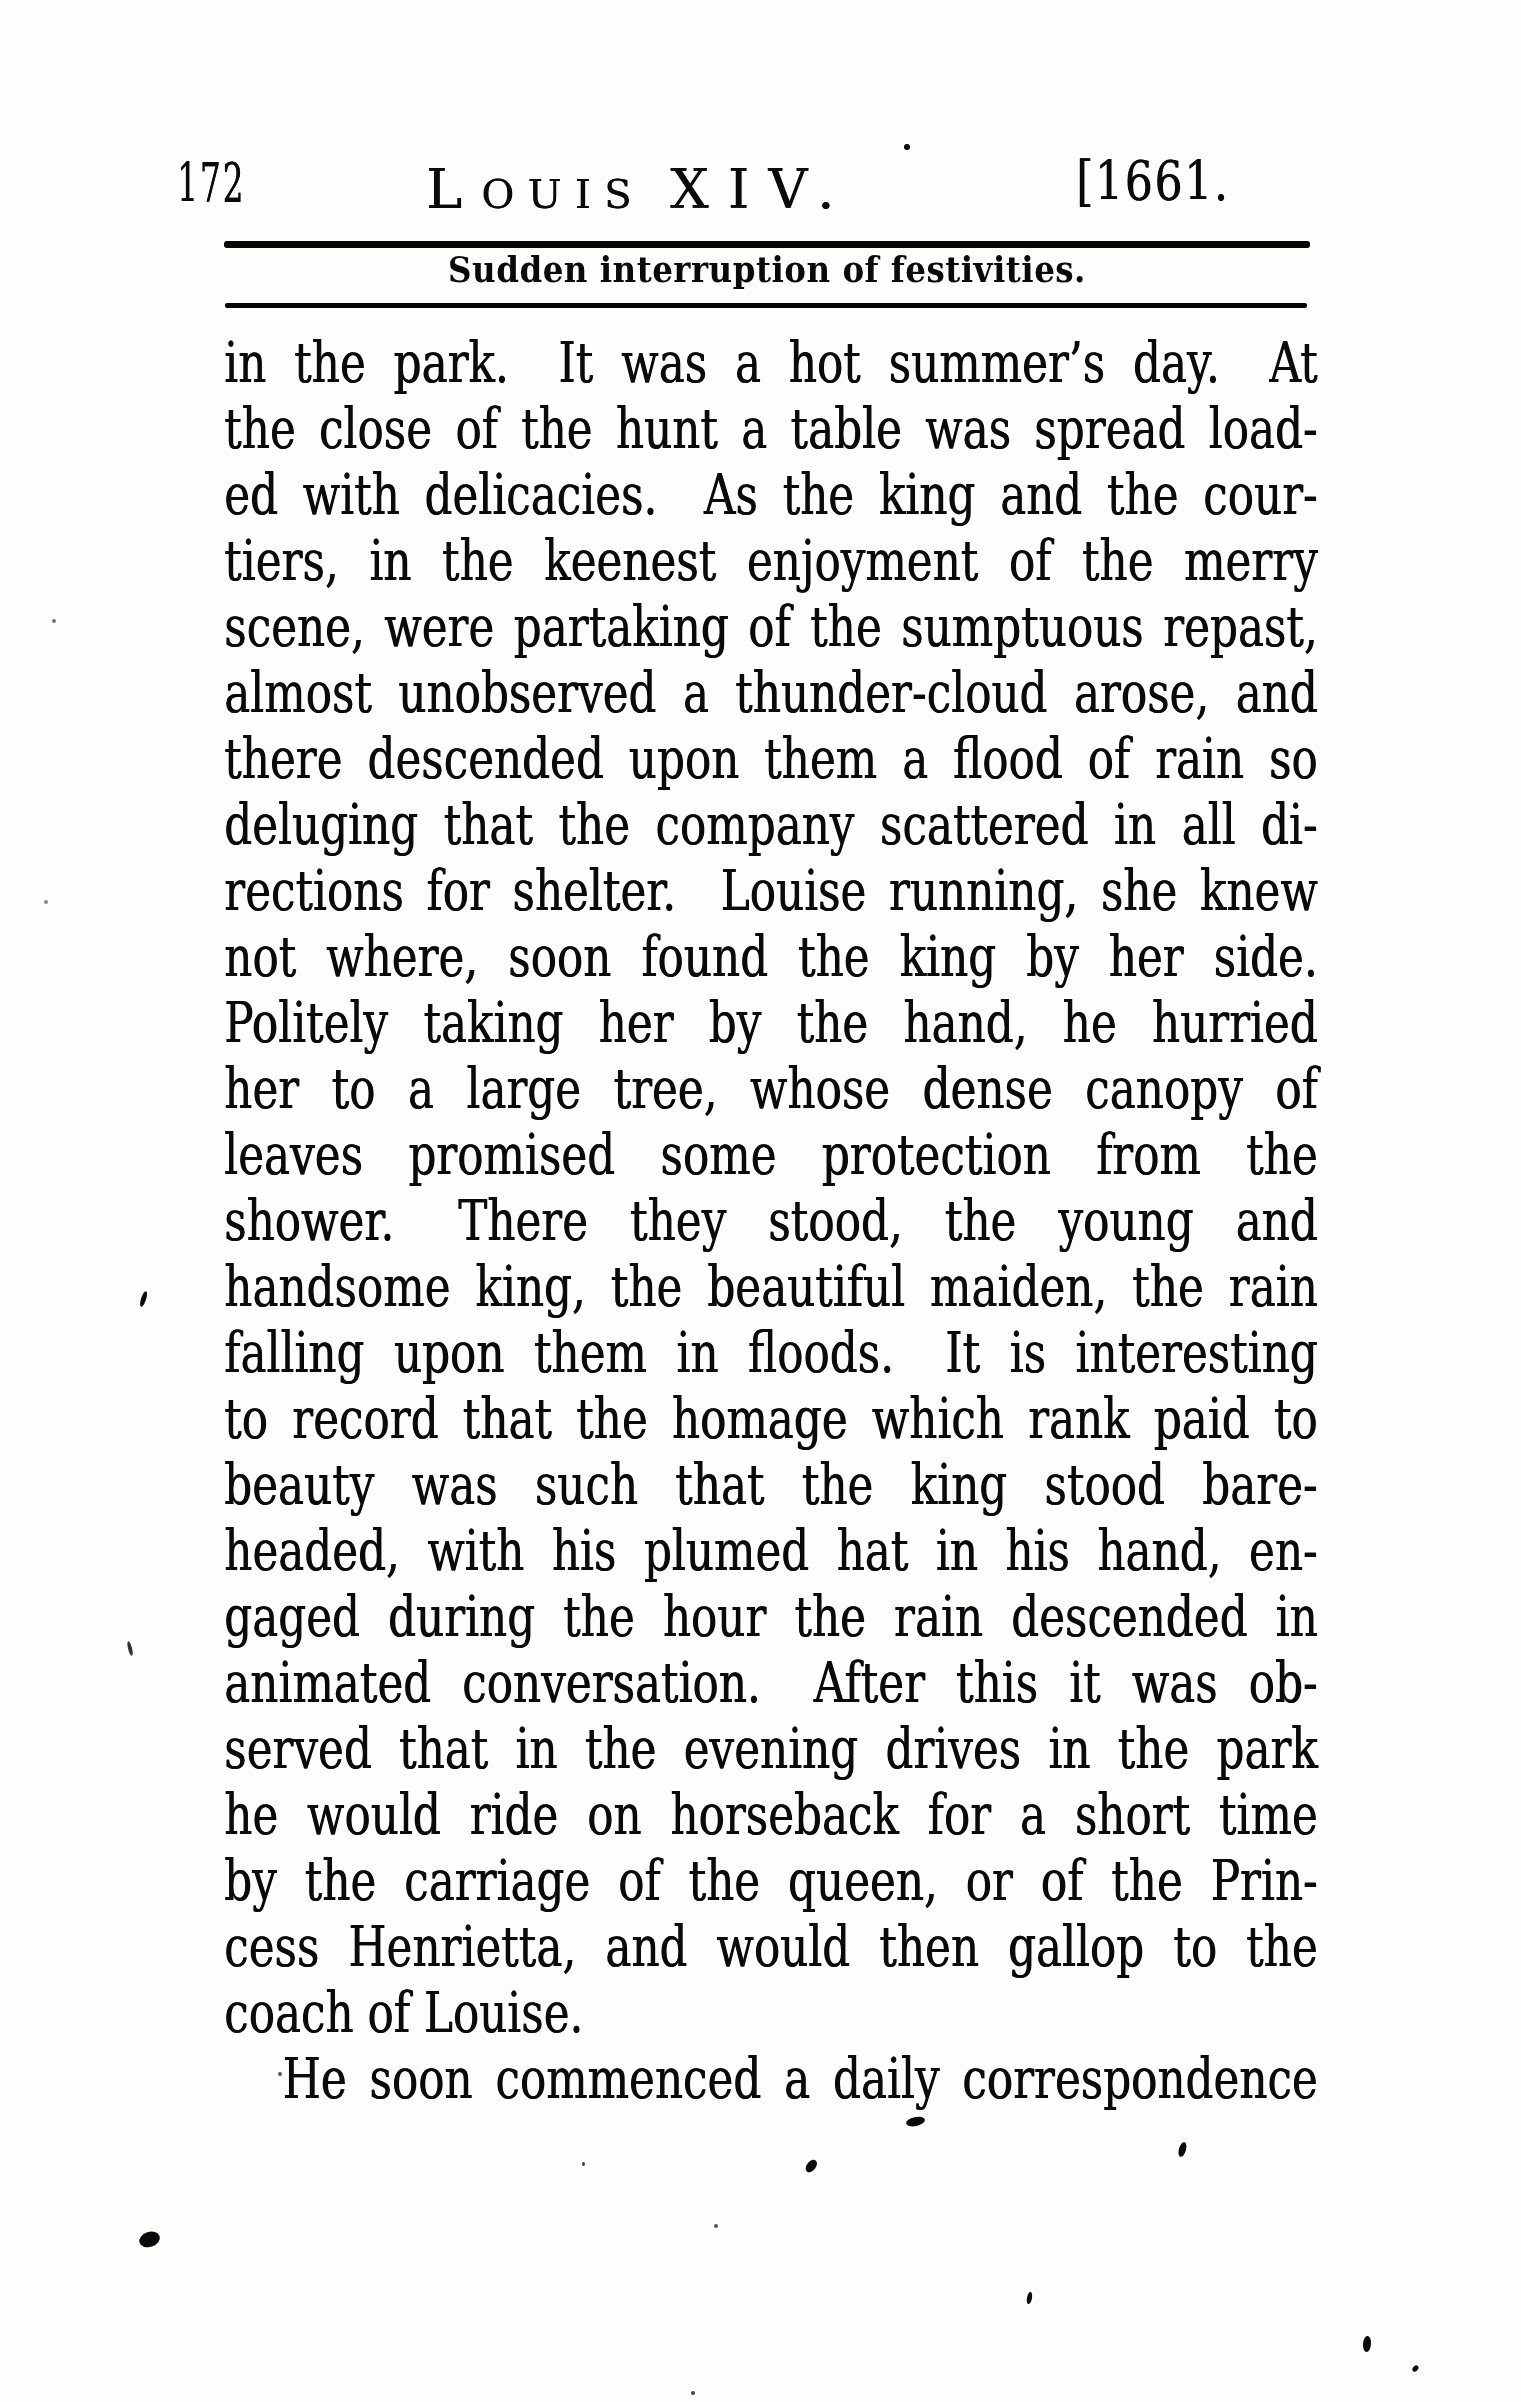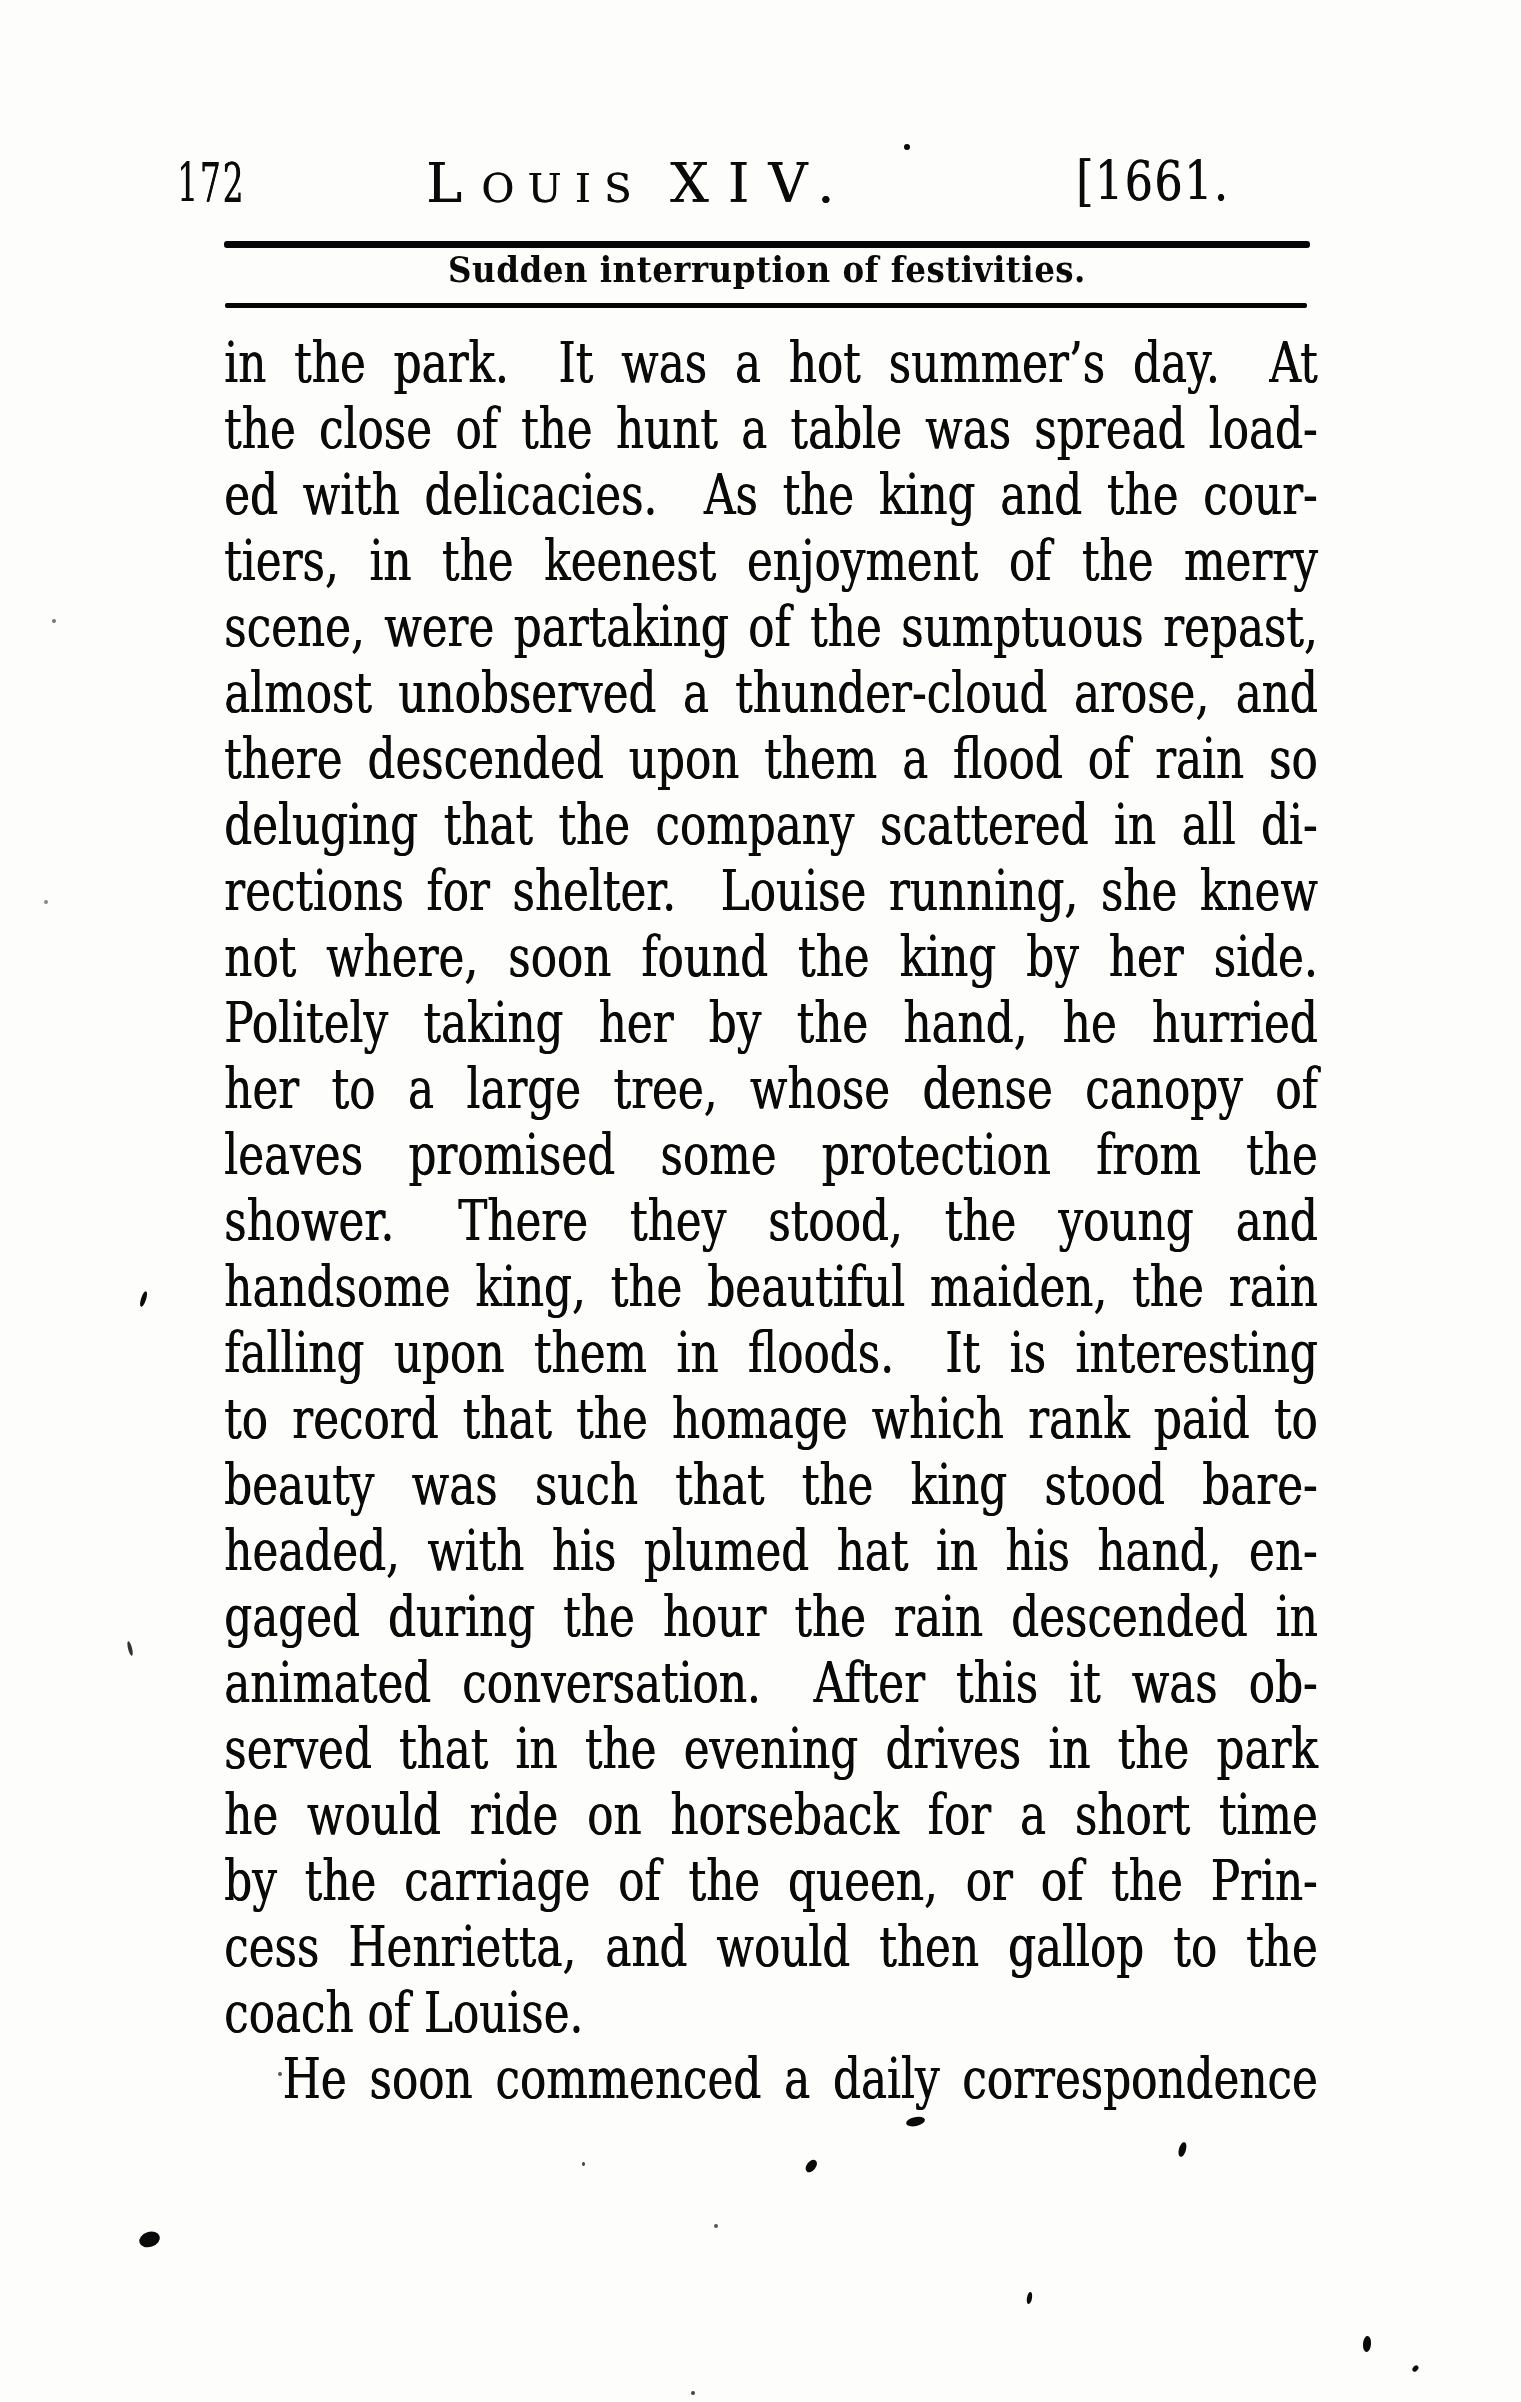--- a/index.html
+++ b/index.html
@@ -7,21 +7,21 @@
     position:relative;width:1522px;height:2402px;background:#fdfdfc;overflow:hidden;
     font-family:"DejaVu Serif", serif;color:#0a0a0a;padding-left:39px;
   }
   
   .pagenum{
     position:absolute;left:177px;top:156px;font-size:55px;line-height:55px;
     transform:scaleX(0.60);transform-origin:0 0;letter-spacing:2.9px;
     text-shadow:0.6px 0 0 currentColor;
   }
   .title{
-    position:absolute;left:426px;top:155px;font-size:54px;line-height:58px;
+    position:absolute;left:426px;top:155px;font-size:54px;line-height:70px;
     letter-spacing:19.3px;white-space:nowrap;text-shadow:0.5px 0 0 currentColor;
   }
   .title .sc{font-size:40px;letter-spacing:13.5px;}
   .title .wordgap{display:inline-block;width:25px;}
   .date{
     position:absolute;left:1076px;top:155px;font-size:54px;line-height:54px;
     transform:scaleX(0.82);transform-origin:0 0;letter-spacing:1.9px;
     text-shadow:0.6px 0 0 currentColor;
   }
   

